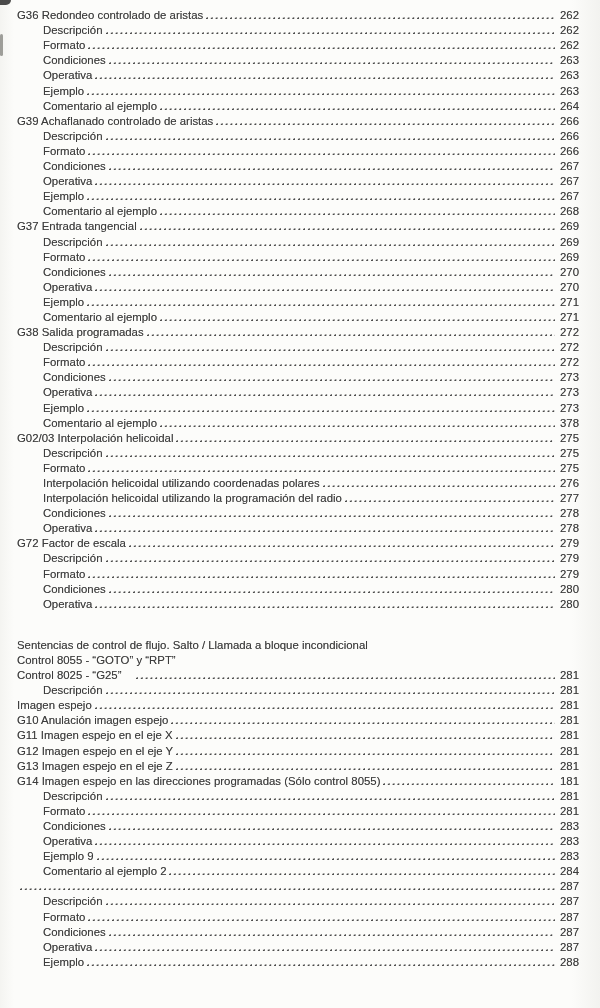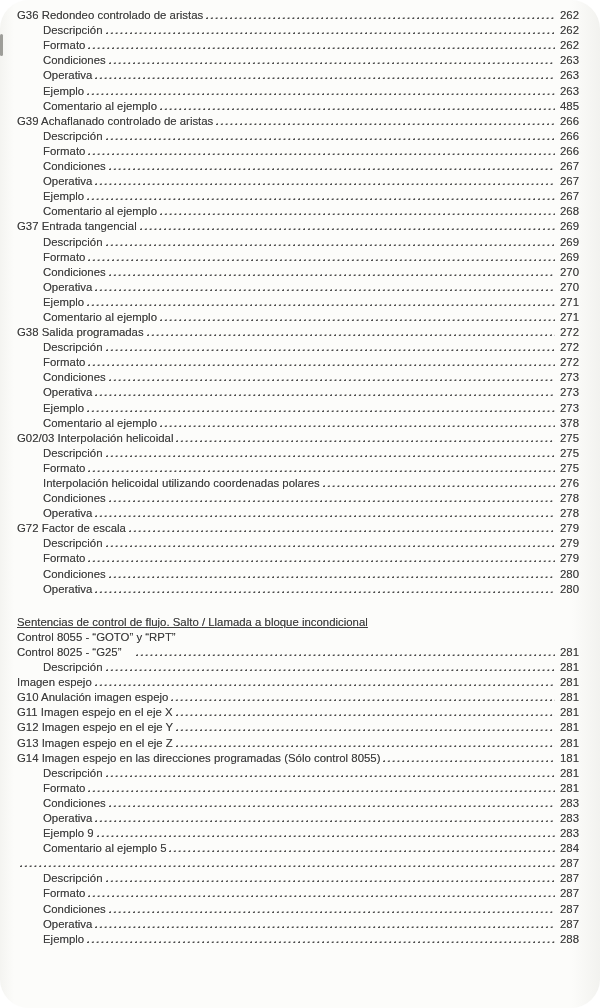--- a/index.html
+++ b/index.html
@@ -10,21 +10,20 @@
   .page {
     position: relative;
     width: 600px;
     height: 1008px;
     box-sizing: border-box;
     background: linear-gradient(90deg, #f4f4f1 0px, #fcfcfa 14px, #fcfcfa 572px, #f2f2ef 600px),
                 #fcfcfa;
     font-family: "Liberation Sans", "DejaVu Sans", sans-serif;
     color: #3d3d3d;
     overflow: hidden;
-    border-radius: 29px;
   }
   
   .corner-smudge {
     position: absolute;
     top: 0; left: 0;
     width: 11px; height: 5px;
     background: #2b2b2b;
     border-bottom-right-radius: 5px;
     opacity: 0.85;
   }
@@ -46,21 +45,21 @@
   .toc-row {
     display: flex;
     align-items: flex-end;
     height: 15.1px;
     font-size: 11.4px;
     line-height: 13px;
     white-space: nowrap;
     text-shadow: 0 0 0.5px rgba(62,62,62,0.55);
   }
   .toc-row.lvl1 { padding-left: 26px; }
-  .toc-row.gap-before { margin-top: 18px; text-decoration: underline; }
+  .toc-row.gap-before { margin-top: 26px; }
   .toc-label { flex: 0 0 auto; }
   .leader {
     flex: 1 1 auto;
     height: 3px;
     margin: 0 1px 2px 3px;
     background-image: radial-gradient(circle at 1.1px 1.4px, #4b4b4b 0.9px, rgba(0,0,0,0) 1.15px);
     background-size: 4.8px 3px;
     background-repeat: repeat-x;
     min-width: 8px;
   }
@@ -104,21 +103,21 @@
     <span class="toc-page">263</span>
   </div>
       <div class="toc-row lvl1">
     <span class="toc-label">Ejemplo</span>
     <span class="leader"></span>
     <span class="toc-page">263</span>
   </div>
       <div class="toc-row lvl1">
     <span class="toc-label">Comentario al ejemplo</span>
     <span class="leader"></span>
-    <span class="toc-page">485</span>
+    <span class="toc-page">264</span>
   </div>
       <div class="toc-row lvl0">
     <span class="toc-label">G39 Achaflanado controlado de aristas</span>
     <span class="leader"></span>
     <span class="toc-page">266</span>
   </div>
       <div class="toc-row lvl1">
     <span class="toc-label">Descripción</span>
     <span class="leader"></span>
     <span class="toc-page">266</span>
@@ -230,20 +229,25 @@
   </div>
       <div class="toc-row lvl1">
     <span class="toc-label">Formato</span>
     <span class="leader"></span>
     <span class="toc-page">275</span>
   </div>
       <div class="toc-row lvl1">
     <span class="toc-label">Interpolación helicoidal utilizando coordenadas polares</span>
     <span class="leader"></span>
     <span class="toc-page">276</span>
+  </div>
+      <div class="toc-row lvl1">
+    <span class="toc-label">Interpolación helicoidal utilizando la programación del radio</span>
+    <span class="leader"></span>
+    <span class="toc-page">277</span>
   </div>
       <div class="toc-row lvl1">
     <span class="toc-label">Condiciones</span>
     <span class="leader"></span>
     <span class="toc-page">278</span>
   </div>
       <div class="toc-row lvl1">
     <span class="toc-label">Operativa</span>
     <span class="leader"></span>
     <span class="toc-page">278</span>
@@ -340,21 +344,21 @@
     <span class="toc-label">Operativa</span>
     <span class="leader"></span>
     <span class="toc-page">283</span>
   </div>
       <div class="toc-row lvl1">
     <span class="toc-label">Ejemplo 9</span>
     <span class="leader"></span>
     <span class="toc-page">283</span>
   </div>
       <div class="toc-row lvl1">
-    <span class="toc-label">Comentario al ejemplo 5</span>
+    <span class="toc-label">Comentario al ejemplo 2</span>
     <span class="leader"></span>
     <span class="toc-page">284</span>
   </div>
       <div class="toc-row lvl0">
     <span class="leader"></span>
     <span class="toc-page">287</span>
   </div>
       <div class="toc-row lvl1">
     <span class="toc-label">Descripción</span>
     <span class="leader"></span>

